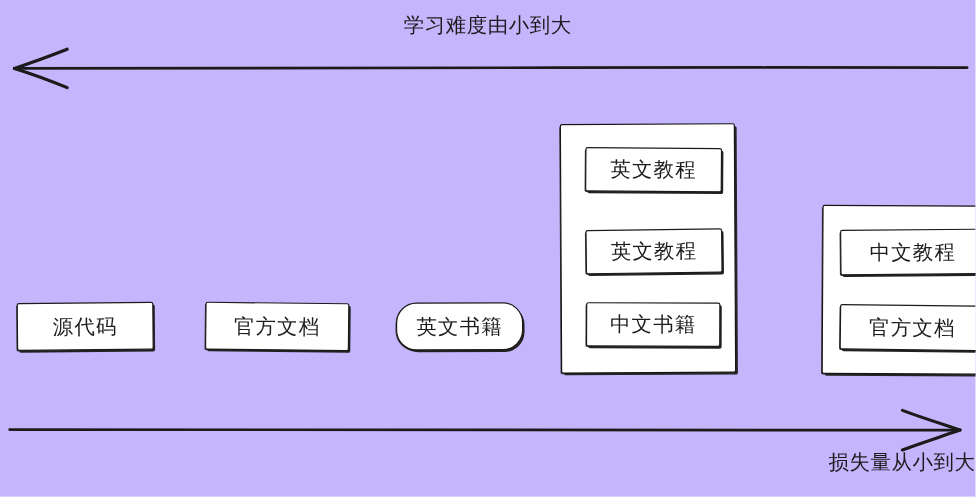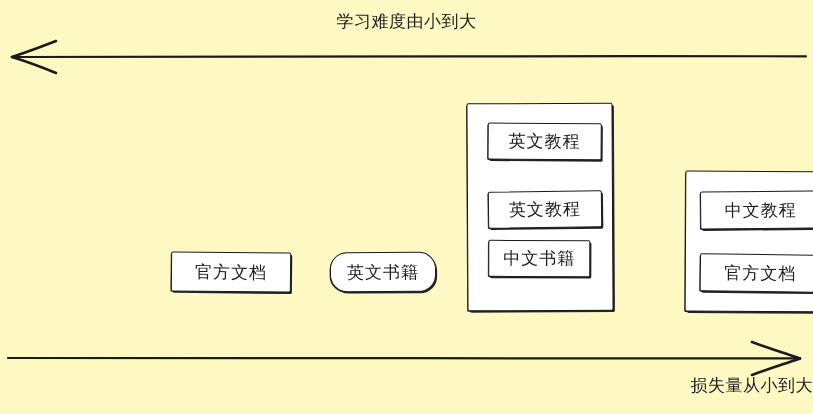--- a/index.html
+++ b/index.html
@@ -7,21 +7,21 @@
     padding: 0;
     background: #ffffff;
   }
   body {
     font-family: "Liberation Sans", "DejaVu Sans", sans-serif;
   }
   #canvas {
     position: relative;
     width: 813px;
     height: 414px;
-    background: #fef9c3;
+    background: #c4b5fd;
     overflow: hidden;
   }
   .axis-label {
     position: absolute;
     font-size: 17px;
     color: #1c1c1c;
     letter-spacing: 0.5px;
     white-space: nowrap;
     font-family: "DejaVu Sans", "Liberation Sans", sans-serif;
   }
@@ -82,37 +82,40 @@
     <path d="M12,23 C24,19 38,14 56,7" stroke="#1b1b1b" stroke-width="2.6" fill="none" stroke-linecap="round"></path>
     <path d="M12,23 C25,27 39,32 56,39" stroke="#1b1b1b" stroke-width="2.6" fill="none" stroke-linecap="round"></path>
   </svg>
 
   <svg class="arrow-svg" id="bottom-arrow" width="813" height="48">
     <path d="M8,22 C180,23.2 430,21.6 640,22.4 C720,22.8 770,22 800,22.4" stroke="#1b1b1b" stroke-width="2.2" fill="none" stroke-linecap="round"></path>
     <path d="M800,22.4 C784,17 768,12 752,6" stroke="#1b1b1b" stroke-width="2.6" fill="none" stroke-linecap="round"></path>
     <path d="M800,22.4 C784,28 768,33 752,39" stroke="#1b1b1b" stroke-width="2.6" fill="none" stroke-linecap="round"></path>
   </svg>
 
+  <div class="node-box" style="left:14px; top:252px; width:114px; height:40px; transform: rotate(-0.5deg);">
+    <span class="node-label">源代码</span>
+  </div>
 
   <div class="node-box" style="left:171px; top:252px; width:120px; height:40px; transform: rotate(0.6deg);">
     <span class="node-label">官方文档</span>
   </div>
 
   <div class="node-box" style="left:330px; top:252px; width:106px; height:40px; transform: rotate(-0.2deg); border-radius: 17px;">
     <span class="node-label">英文书籍</span>
   </div>
 
   <div class="group-box" style="left:467px; top:103px; width:146px; height:208px; transform: rotate(-0.3deg);">
     <div class="node-box" style="left:20px; top:19px; width:114px; height:37px; transform: rotate(0.7deg);">
       <span class="node-label">英文教程</span>
     </div>
     <div class="node-box" style="left:20px; top:87px; width:114px; height:37px; transform: rotate(-0.4deg);">
       <span class="node-label">英文教程</span>
     </div>
-    <div class="node-box" style="left:20px; top:136px; width:102px; height:37px; transform: rotate(0.5deg);">
+    <div class="node-box" style="left:20px; top:148px; width:112px; height:37px; transform: rotate(0.5deg);">
       <span class="node-label">中文书籍</span>
     </div>
   </div>
 
   <div class="group-box" style="left:651px; top:171px; width:150px; height:141px; transform: rotate(0.3deg); margin-left: 34px;">
     <div class="node-box" style="left:14px; top:19px; width:121px; height:38px; transform: rotate(-0.8deg);">
       <span class="node-label">中文教程</span>
     </div>
     <div class="node-box" style="left:14px; top:82px; width:121px; height:38px; transform: rotate(0.4deg);">
       <span class="node-label">官方文档</span>

